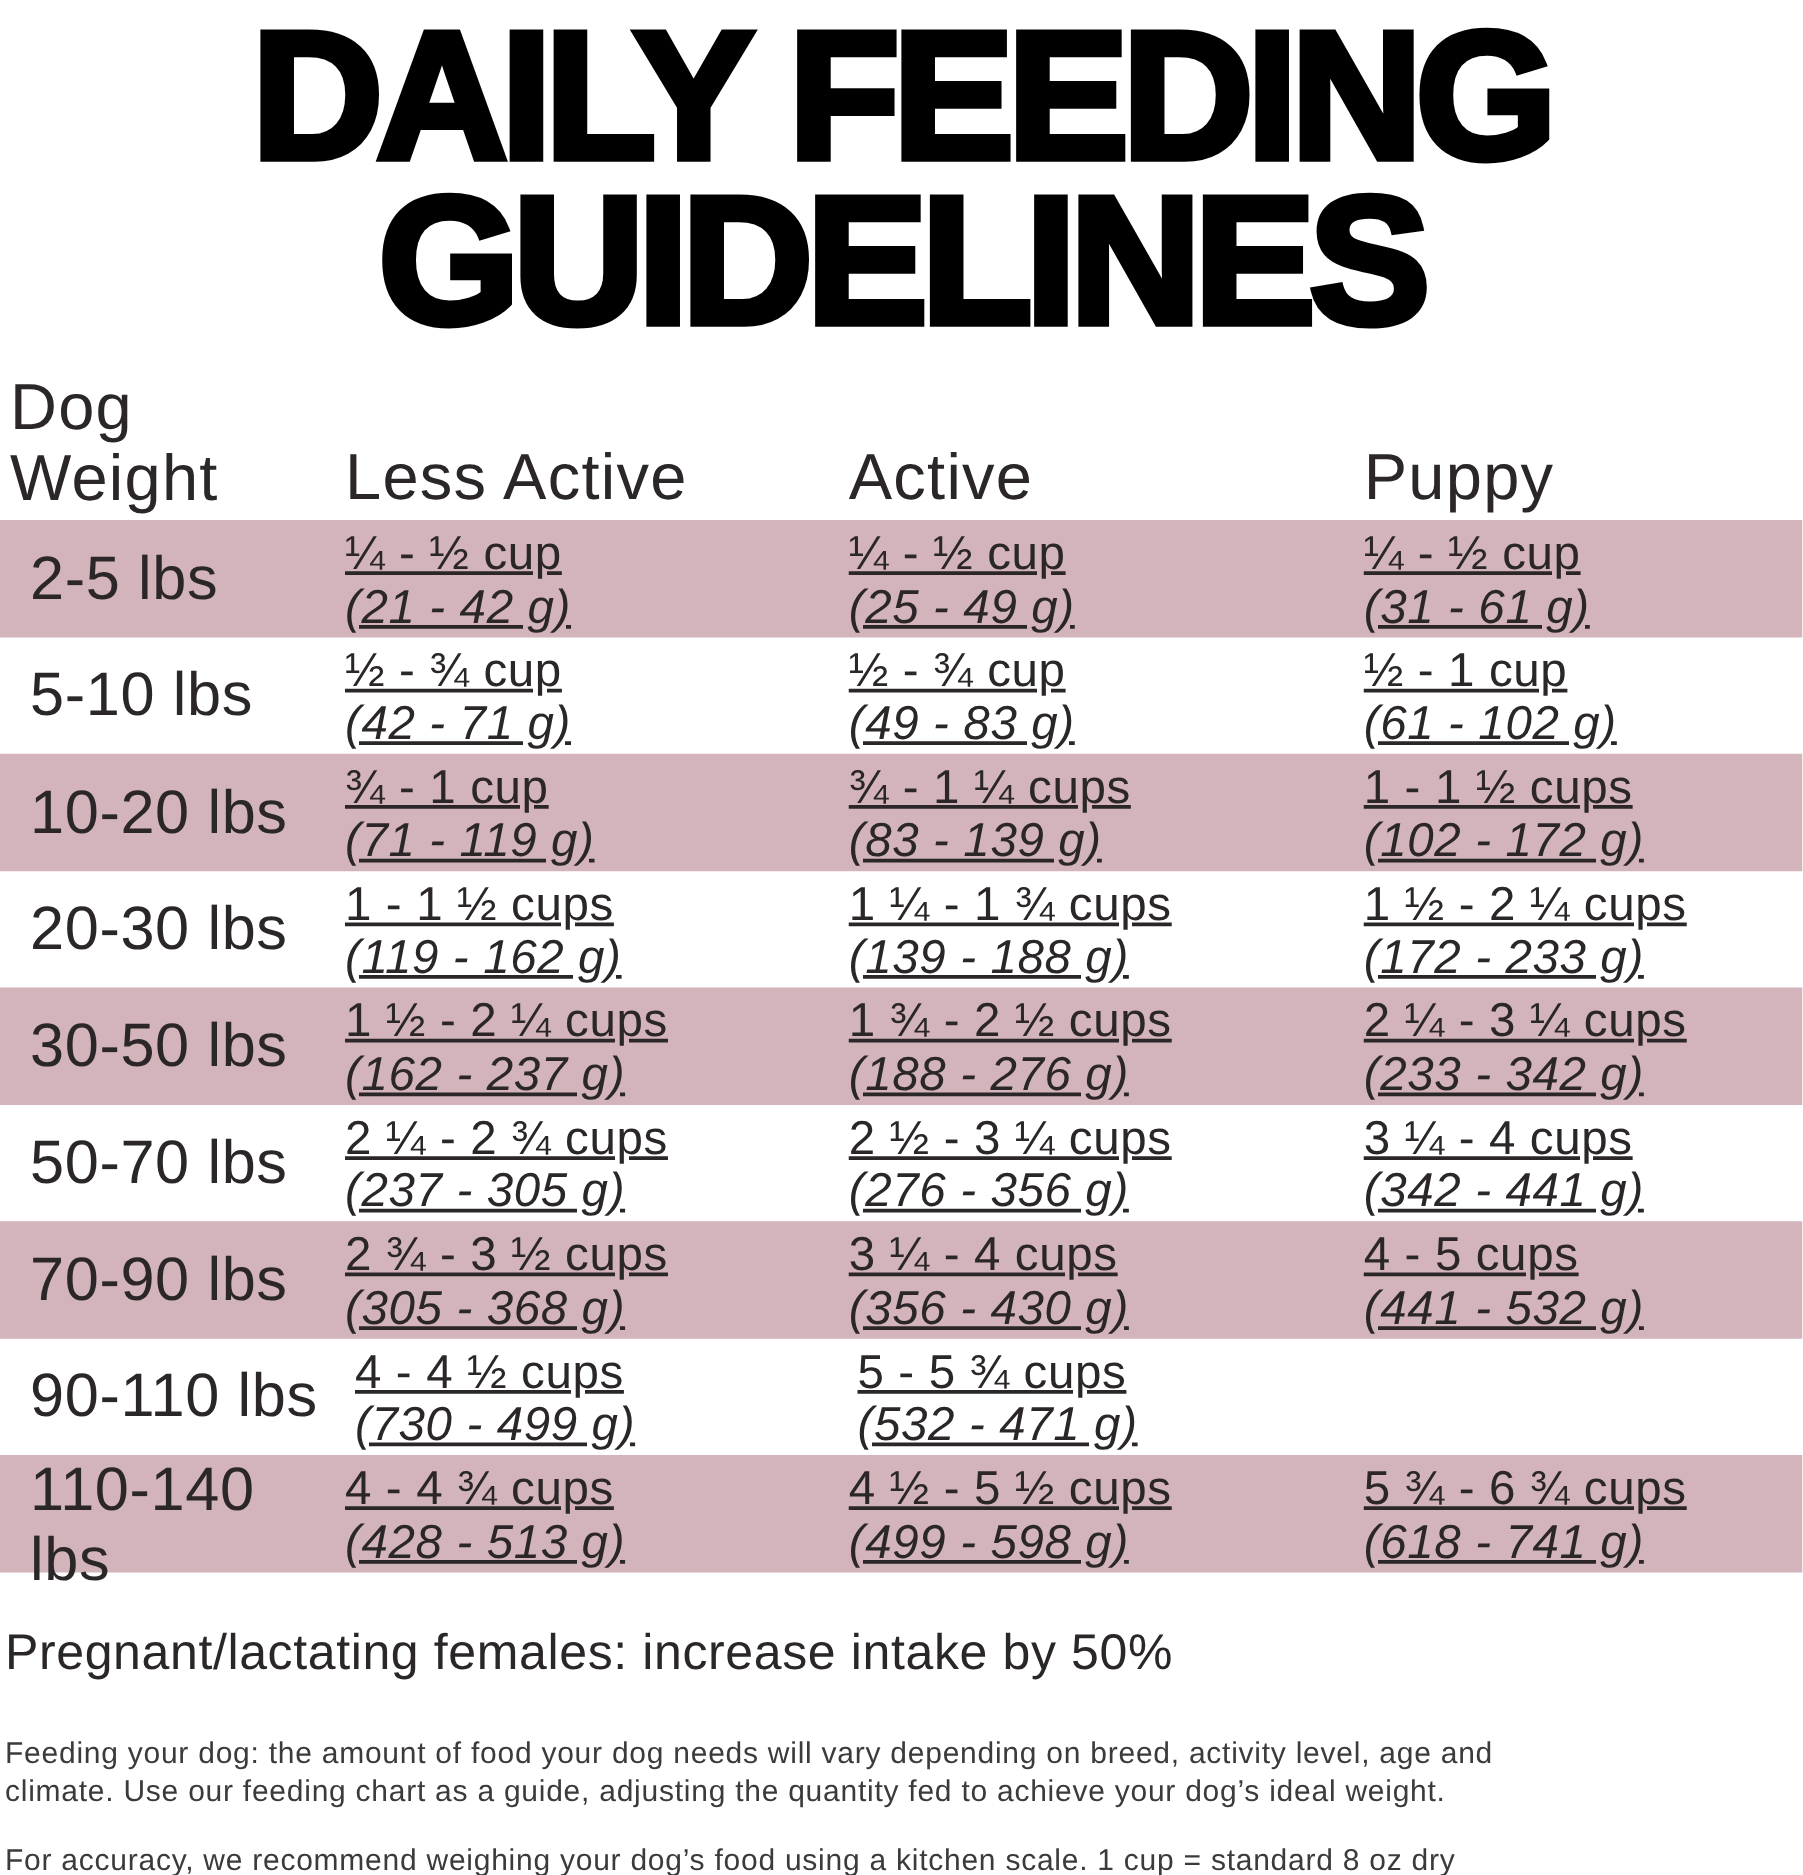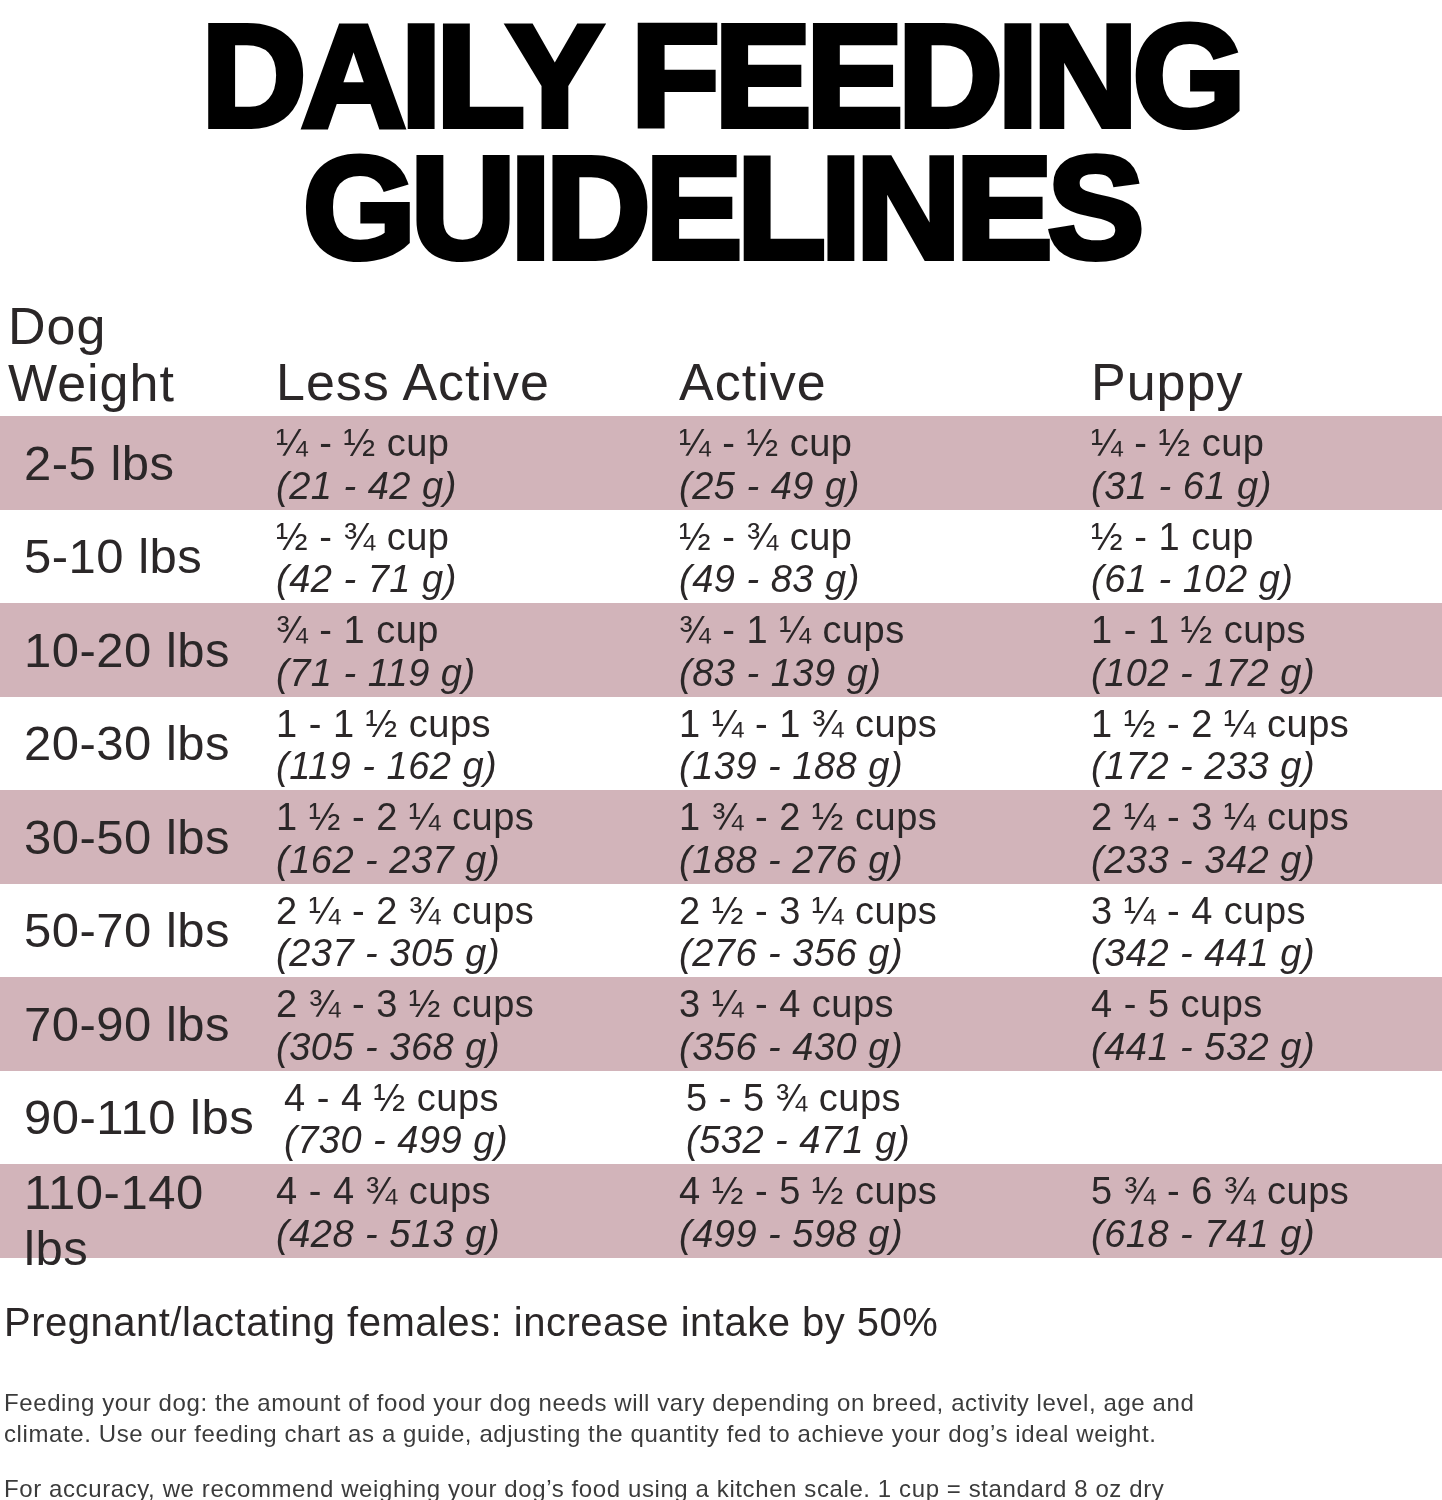--- a/index.html
+++ b/index.html
@@ -45,21 +45,21 @@
 
   .row { height: 93.5px; }
   .tbody .row:nth-child(odd) { background: var(--stripe, #d2b4ba); }
   .weight {
     padding-left: 24px;
     display: flex;
     align-items: center;
     font-size: 49px;
     letter-spacing: 0.5px;
   }
-  .cell { padding-top: 6px; }
+  .cell { padding-top: 6px; text-decoration: underline; }
   .cups, .grams {
     font-size: 38px;
     line-height: 42.5px;
     letter-spacing: 0.5px;
     white-space: nowrap;
   }
   .grams { font-style: italic; }
 
   
   .notes { padding: 0 20px 0 4px; }

